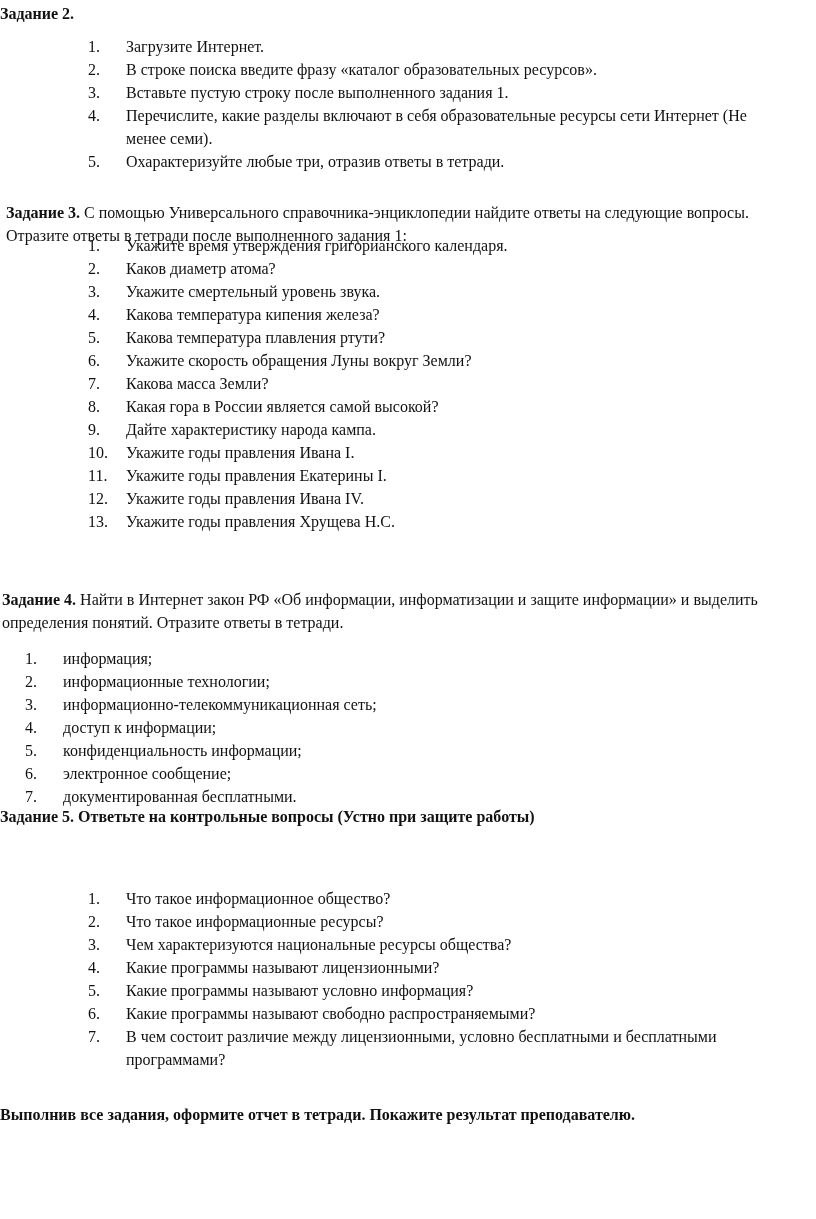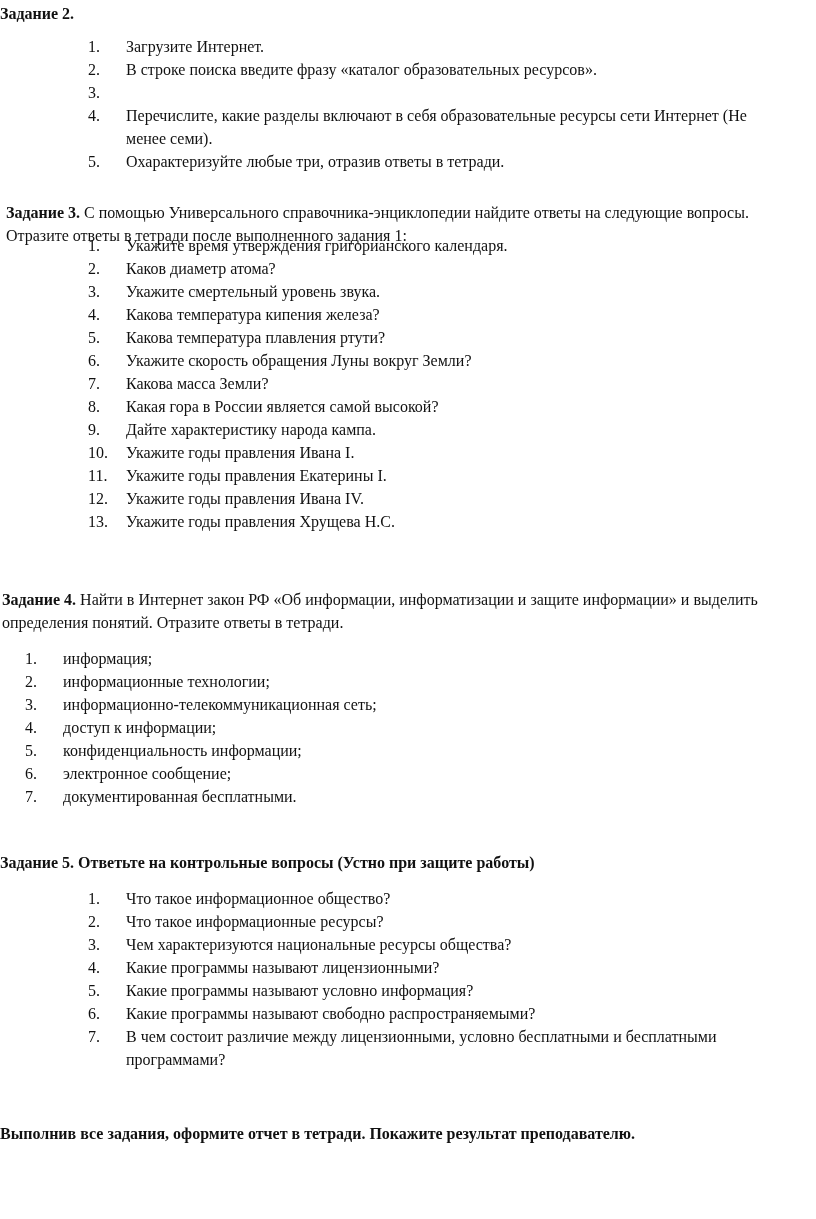--- a/index.html
+++ b/index.html
@@ -50,33 +50,32 @@
     ol.list li .num {
       position: absolute;
       left: 0;
       top: 0;
     }
     .final {
       position: absolute;
       left: 0;
       font-weight: bold;
       white-space: nowrap;
-      margin-top: 19px;
     }
   </style>
 </head>
 <body>
 
 <div class="page">
 
   <div class="heading" style="top:2px;">Задание 2.</div>
   <ol class="list" style="left:88px; top:35px; width:700px;">
     <li><span class="num">1.</span><span>Загрузите Интернет.</span></li>
     <li><span class="num">2.</span><span>В строке поиска введите фразу «каталог образовательных ресурсов».</span></li>
-    <li><span class="num">3.</span></li>
+    <li><span class="num">3.</span><span>Вставьте пустую строку после выполненного задания 1.</span></li>
     <li><span class="num">4.</span><span>Перечислите, какие разделы включают в себя образовательные ресурсы сети Интернет (Не менее семи).</span></li>
     <li><span class="num">5.</span><span>Охарактеризуйте любые три, отразив ответы в тетради.</span></li>
   </ol>
 
   <div class="para" style="top:175px; left:6px; width:790px;margin-top:26px;">
     <b>Задание 3.</b>
     <span>С помощью Универсального справочника-энциклопедии найдите ответы на следующие вопросы. Отразите ответы в тетради после выполненного задания 1:</span>
   </div>
   <ol class="list" style="left:88px; top:234px; width:700px;">
     <li><span class="num">1.</span><span>Укажите время утверждения григорианского календаря.</span></li>
@@ -101,21 +100,21 @@
   <ol class="list" style="left:25px; top:647px; width:700px;">
     <li><span class="num">1.</span><span>информация;</span></li>
     <li><span class="num">2.</span><span>информационные технологии;</span></li>
     <li><span class="num">3.</span><span>информационно-телекоммуникационная сеть;</span></li>
     <li><span class="num">4.</span><span>доступ к информации;</span></li>
     <li><span class="num">5.</span><span>конфиденциальность информации;</span></li>
     <li><span class="num">6.</span><span>электронное сообщение;</span></li>
     <li><span class="num">7.</span><span>документированная бесплатными.</span></li>
   </ol>
 
-  <div class="heading" style="top:851px;">Задание 5. Ответьте на контрольные вопросы (Устно при защите работы)</div>
+  <div class="heading" style="top:805px;">Задание 5. Ответьте на контрольные вопросы (Устно при защите работы)</div>
   <ol class="list" style="left:88px; top:887px; width:700px;">
     <li><span class="num">1.</span><span>Что такое информационное общество?</span></li>
     <li><span class="num">2.</span><span>Что такое информационные ресурсы?</span></li>
     <li><span class="num">3.</span><span>Чем характеризуются национальные ресурсы общества?</span></li>
     <li><span class="num">4.</span><span>Какие программы называют лицензионными?</span></li>
     <li><span class="num">5.</span><span>Какие программы называют условно информация?</span></li>
     <li><span class="num">6.</span><span>Какие программы называют свободно распространяемыми?</span></li>
     <li><span class="num">7.</span><span>В чем состоит различие между лицензионными, условно бесплатными и бесплатными программами?</span></li>
   </ol>
 

